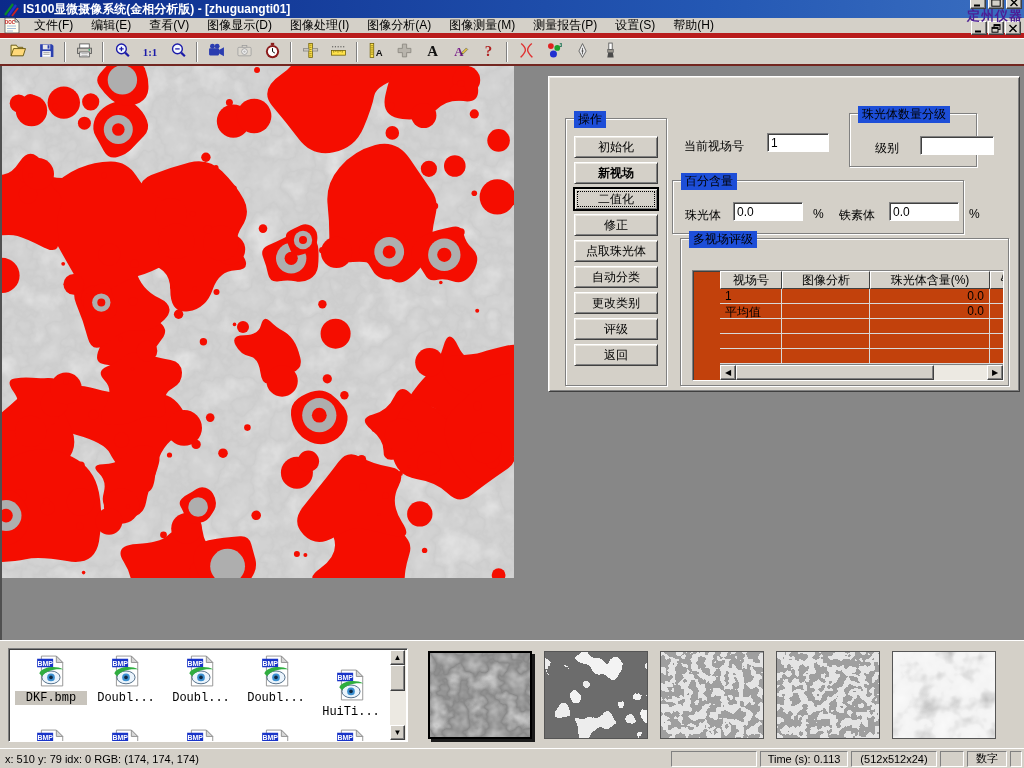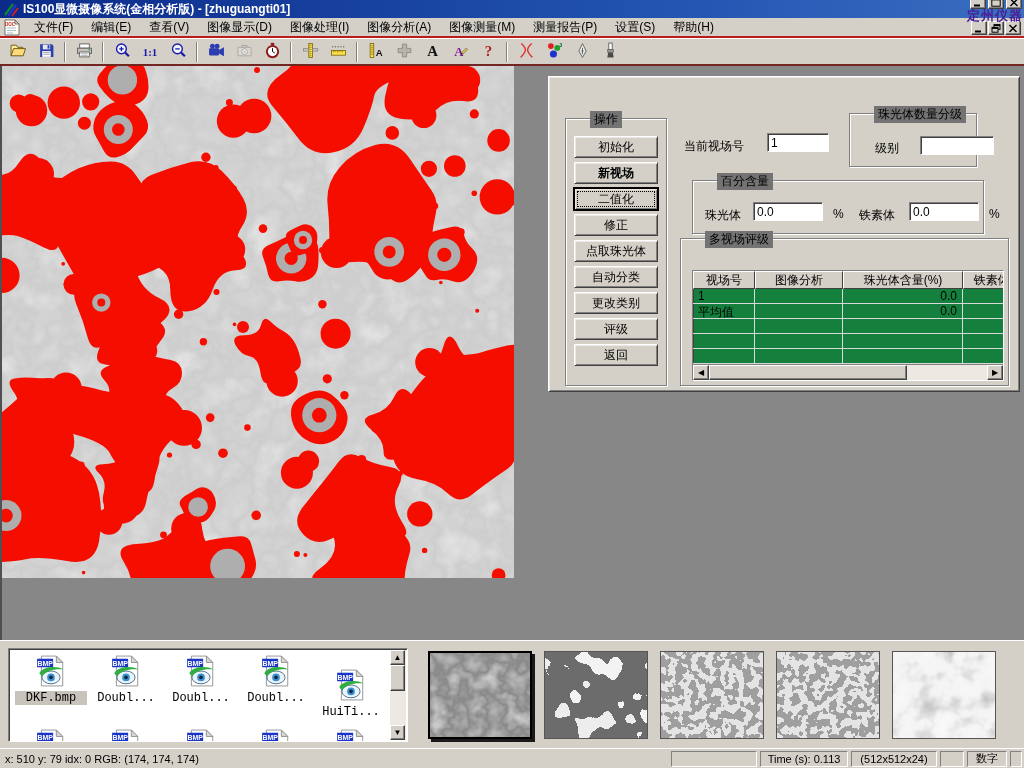--- a/index.html
+++ b/index.html
@@ -10,21 +10,21 @@
   .titlebar { position:absolute; left:0; top:0; width:1024px; height:18px; background:linear-gradient(90deg,#0b2a8a,#2458b4 70%,#3a6ec0); display:flex; align-items:center; padding-left:3px; overflow:hidden; }
   .titlebar .app-icon { width:16px; height:15px; margin-right:4px; flex:0 0 auto; }
   .titlebar .title-text { color:#fff; font-weight:bold; font-size:12px; white-space:nowrap; }
   .tb-buttons { position:absolute; right:2px; top:-5px; display:flex; gap:2px; }
   .winbtn { width:16px; height:14px; display:flex; align-items:center; justify-content:center; background:#d4d0c8; border:1px solid; border-color:#ffffff #404040 #404040 #ffffff; box-shadow:inset -1px -1px 0 #808080; }
   .winbtn svg { width:10px; height:9px; }
 
   .watermark { position:absolute; right:1px; top:7px; z-index:60; color:#4c1d95; font-size:13px; font-weight:bold; letter-spacing:1px; white-space:nowrap; }
 
   
-  .menubar { position:absolute; left:0; top:18px; width:1024px; height:20px; background:#d4d0c8; display:flex; align-items:center; border-bottom:2px solid #b91c1c; }
+  .menubar { position:absolute; left:0; top:18px; width:1024px; height:20px; background:#d4d0c8; display:flex; align-items:center; border-bottom:5px solid #b91c1c; }
   .doc-icon { width:18px; height:17px; margin:0 4px 0 3px; }
   .menu-item { padding:0 9px; line-height:19px; white-space:nowrap; cursor:default; }
   .mdi-buttons { position:absolute; right:3px; top:3px; display:flex; gap:1px; }
 
   
   .toolbar { position:absolute; left:0; top:38px; width:1024px; height:26px; background:#d4d0c8; display:flex; align-items:center; padding-left:4px; border-top:1px solid #fff; }
   .tool-btn { width:26px; height:22px; display:flex; align-items:center; justify-content:center; background:#d4d0c8; border:1px solid #d4d0c8; margin:0 1px; }
   .tool-btn svg { width:17px; height:17px; }
   .tool-sep { width:2px; height:20px; border-left:1px solid #808080; border-right:1px solid #fff; margin:0 4px; }
   .accent-line { position:absolute; left:0; top:64px; width:1024px; height:2px; background:#732620; }
@@ -34,28 +34,28 @@
   .workspace { position:absolute; left:0; top:66px; width:1024px; height:574px; background:#878787; border-left:2px solid #505050; }
   .micrograph { position:absolute; left:0; top:0; width:512px; height:512px; }
 
   
   .dialog { position:absolute; left:546px; top:10px; width:472px; height:316px; background:#d4d0c8; border:1px solid; border-color:#ffffff #404040 #404040 #ffffff; box-shadow:inset 1px 1px 0 #ece9e2, inset -1px -1px 0 #808080; padding:3px; }
   .dlg-title { height:19px; background:linear-gradient(90deg,#10288c,#2a5ab4); color:#fff; font-weight:bold; font-size:12px; display:flex; align-items:center; padding-left:4px; position:relative; }
   .dlg-close { position:absolute; right:2px; top:2px; width:16px; height:14px; display:flex; align-items:center; justify-content:center; background:#d4d0c8; border:1px solid; border-color:#ffffff #404040 #404040 #ffffff; box-shadow:inset -1px -1px 0 #808080; }
   .dlg-close svg { width:9px; height:8px; }
   .dlg-body { position:relative; width:100%; height:290px; }
   .grp { position:absolute; border:1px solid #808080; box-shadow:inset 1px 1px 0 #ffffff, 1px 1px 0 #ffffff; }
-  .grp-label { position:absolute; top:-8px; left:8px; background:#737373; padding:0 4px; font-size:12px;margin-left:16px; }
+  .grp-label { position:absolute; top:-8px; left:8px; background:#1d4ed8; padding:0 4px; font-size:12px; }
   .op-btn { position:absolute; left:22px; width:84px; height:22px; background:#d4d0c8; border:1px solid; border-color:#ffffff #404040 #404040 #ffffff; box-shadow:inset 1px 1px 0 #ece9e2, inset -1px -1px 0 #808080; font-size:12px; display:flex; align-items:center; justify-content:center; white-space:nowrap; }
   .op-btn.focused { border:1px solid #000; outline:1px dotted #000; outline-offset:-4px; box-shadow:inset 1px 1px 0 #ece9e2, inset -1px -1px 0 #808080, 0 0 0 1px #000; }
   .fld-label { position:absolute; font-size:12px; white-space:nowrap; }
   .fld-input { position:absolute; height:19px; background:#fff; border:1px solid; border-color:#808080 #ffffff #ffffff #808080; box-shadow:inset 1px 1px 0 #404040; font-size:12px; padding:0 3px; font-family:"Liberation Sans","DejaVu Sans",sans-serif; }
 
   
-  .mf-table { position:absolute; left:140px; top:190px; width:312px; background:#15803d; border:1px solid; border-color:#808080 #ffffff #ffffff #808080; box-shadow:inset 1px 1px 0 #404040; overflow:hidden; }
+  .mf-table { position:absolute; left:140px; top:190px; width:312px; background:#c2410c; border:1px solid; border-color:#808080 #ffffff #ffffff #808080; box-shadow:inset 1px 1px 0 #404040; overflow:hidden;padding-left:27px; }
   .mf-head { display:flex; height:18px; }
   .mf-hcell { flex:0 0 auto; background:#d4d0c8; border:1px solid; border-color:#ffffff #404040 #404040 #ffffff; font-size:12px; display:flex; align-items:center; justify-content:center; white-space:nowrap; overflow:hidden; }
   .mf-row { display:flex; height:15px; }
   .mf-cell { flex:0 0 auto; border-right:1px solid #d8d8d8; border-bottom:1px solid #d8d8d8; font-size:12px; padding:0 5px; white-space:nowrap; overflow:hidden; }
   .mf-cell.num { text-align:right; }
   .hscroll { display:flex; height:16px; background:#ece9e2; border-top:1px solid #808080; }
   .sb-btn { width:16px; height:15px; background:#d4d0c8; border:1px solid; border-color:#ffffff #404040 #404040 #ffffff; box-shadow:inset -1px -1px 0 #808080; font-size:8px; display:flex; align-items:center; justify-content:center; }
   .sb-thumb { width:198px; height:15px; background:#d4d0c8; border:1px solid; border-color:#ffffff #404040 #404040 #ffffff; box-shadow:inset -1px -1px 0 #808080; }
   .hscroll .spacer { flex:1; }
 
@@ -507,21 +507,21 @@
 
       <span class="fld-label" style="left:132px; top:58px;">当前视场号</span>
       <input class="fld-input" style="left: 215px; top: 53px; width: 62px;" value="1">
 
       <div class="grp" style="left:297px; top:33px; width:128px; height:54px;">
         <span class="grp-label">珠光体数量分级</span>
         <span class="fld-label" style="left:25px; top:26px;">级别</span>
         <input class="fld-input" style="left: 70px; top: 22px; width: 74px;" value="">
       </div>
 
-      <div class="grp" style="left:140px; top:100px; width:292px; height:54px;">
+      <div class="grp" style="left:120px; top:100px; width:292px; height:54px;">
         <span class="grp-label">百分含量</span>
         <span class="fld-label" style="left:12px; top:26px;">珠光体</span>
         <input class="fld-input" style="left: 60px; top: 21px; width: 70px;" value="0.0">
         <span class="fld-label" style="left:140px; top:26px;">%</span>
         <span class="fld-label" style="left:166px; top:26px;">铁素体</span>
         <input class="fld-input" style="left: 216px; top: 21px; width: 70px;" value="0.0">
         <span class="fld-label" style="left:296px; top:26px;">%</span>
       </div>
 
       <div class="grp" style="left:128px; top:158px; width:329px; height:148px;">

